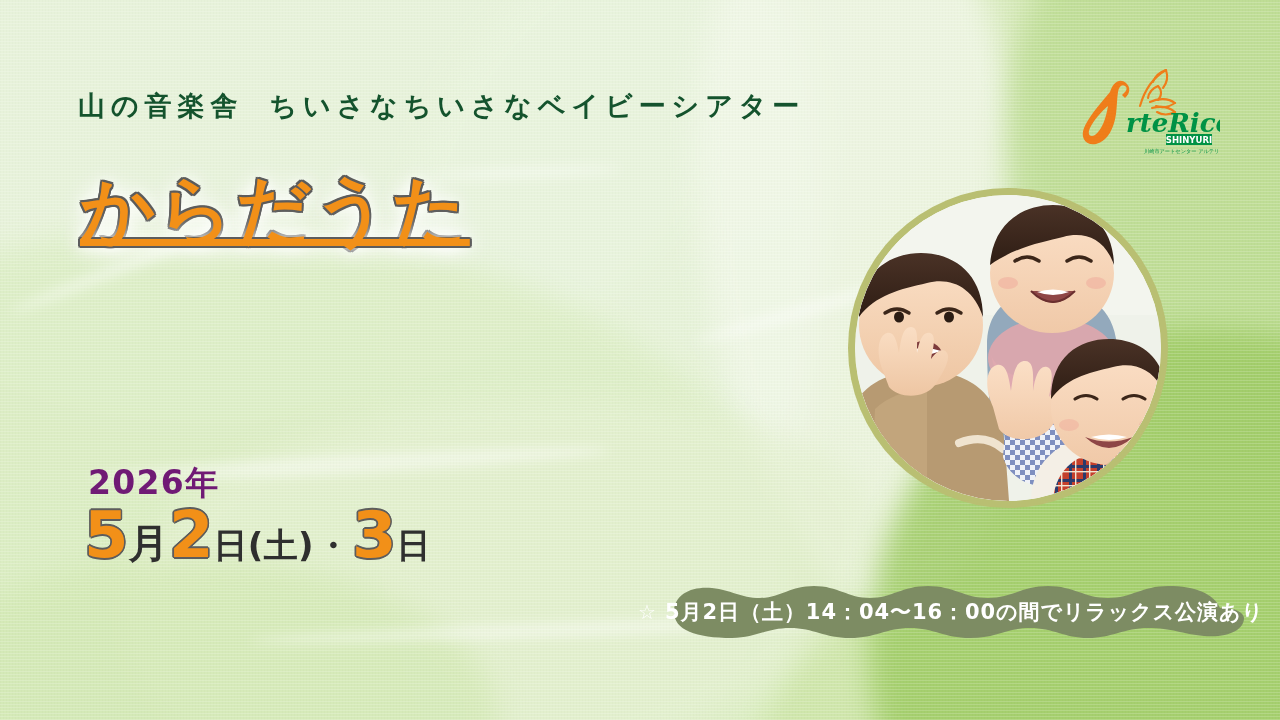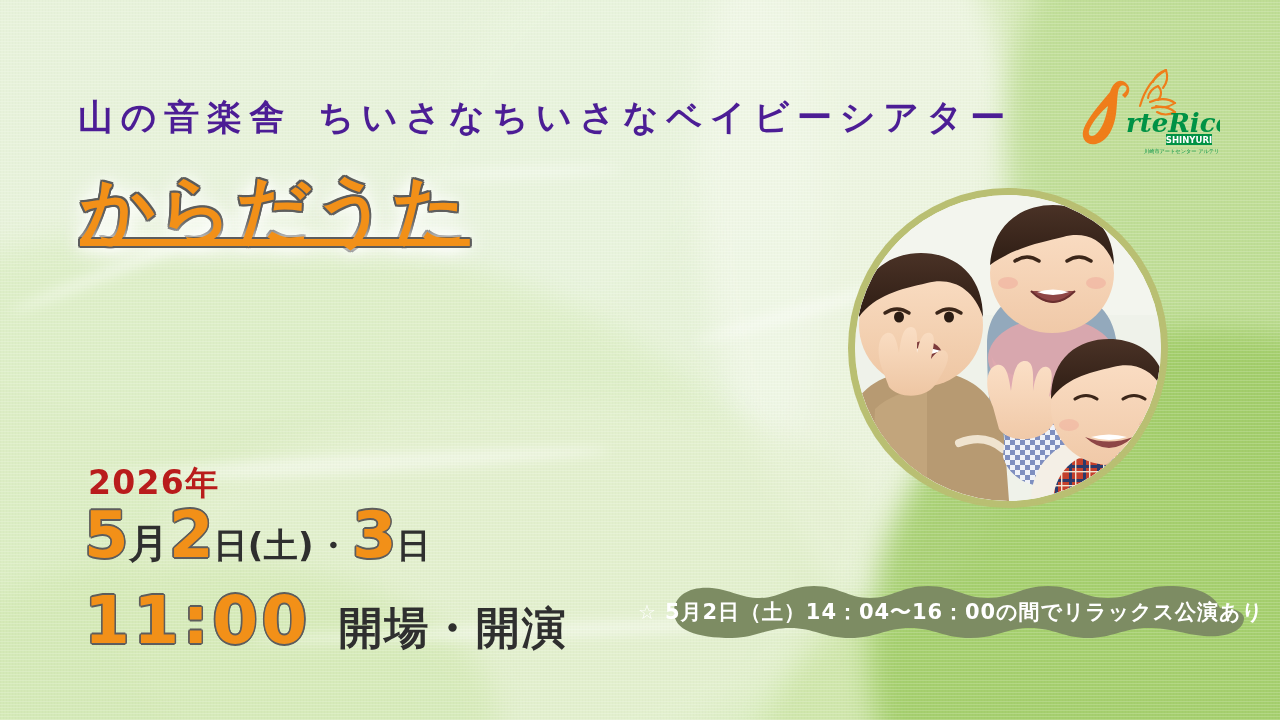--- a/index.html
+++ b/index.html
@@ -81,22 +81,22 @@
   
   .paper{
     position:absolute;inset:0;pointer-events:none;opacity:.30;
     background-image:
       repeating-linear-gradient(0deg, rgba(255,255,255,.55) 0 1px, rgba(0,0,0,0) 1px 3px),
       repeating-linear-gradient(90deg, rgba(0,0,0,.045) 0 1px, rgba(0,0,0,0) 1px 3px);
   }
 
   
   .kicker{
-    position:absolute;left:78px;top:94px;
-    font-size:35px;letter-spacing:.22em;color:#4c1d95;
+    position:absolute;left:78px;top:88px;
+    font-size:27px;letter-spacing:.22em;color:#14532d;
     font-weight:600;white-space:nowrap;
     font-family:"DejaVu Sans","Liberation Sans",sans-serif;
   }
   .kicker .sp{display:inline-block;width:26px;}
 
   
   .logo{position:absolute;left:1070px;top:62px;width:150px;height:96px;}
   .logo svg{display:block;}
 
   
@@ -118,21 +118,21 @@
   }
   .title-main{
     position:absolute;left:212px;top:262px;
     font-size:150px;line-height:1;letter-spacing:.015em;
     white-space:nowrap;
   }
 
   
   .year{
     position:absolute;left:88px;top:461px;
-    font-size:33px;color:#b91c1c;font-weight:700;letter-spacing:.05em;
+    font-size:33px;color:#701a75;font-weight:700;letter-spacing:.05em;
   }
   .year .num{font-size:33px;letter-spacing:.04em;}
   .dateline{
     position:absolute;left:84px;top:503px;
     display:flex;align-items:baseline;white-space:nowrap;
     color:#2f2f2f;font-weight:700;
   }
   .dateline .big{
     font-size:64px;line-height:1;color:#F29018;font-weight:900;
     text-shadow:
@@ -244,24 +244,20 @@
     <span class="big">5</span>
     <span class="mid">月</span>
     <span class="big">2</span>
     <span class="sml">日</span>
     <span class="sml">(土)</span>
     <span class="dot">・</span>
     <span class="big">3</span>
     <span class="sml">日</span>
   </div>
 
-  <div class="timeline">
-    <span class="clock">11:00</span>
-    <span class="label">開場・開演</span>
-  </div>
 
   <div class="photo-wrap">
     <div class="photo">
       <svg viewBox="0 0 306 306" xmlns="http://www.w3.org/2000/svg">
         <defs>
           <clipPath id="circ">
               <circle cx="153" cy="153" r="153"></circle>
             </clipPath>
           <linearGradient id="skin" x1="0" y1="0" x2="0" y2="1">
             <stop offset="0%" stop-color="#fbdfc6"></stop>

